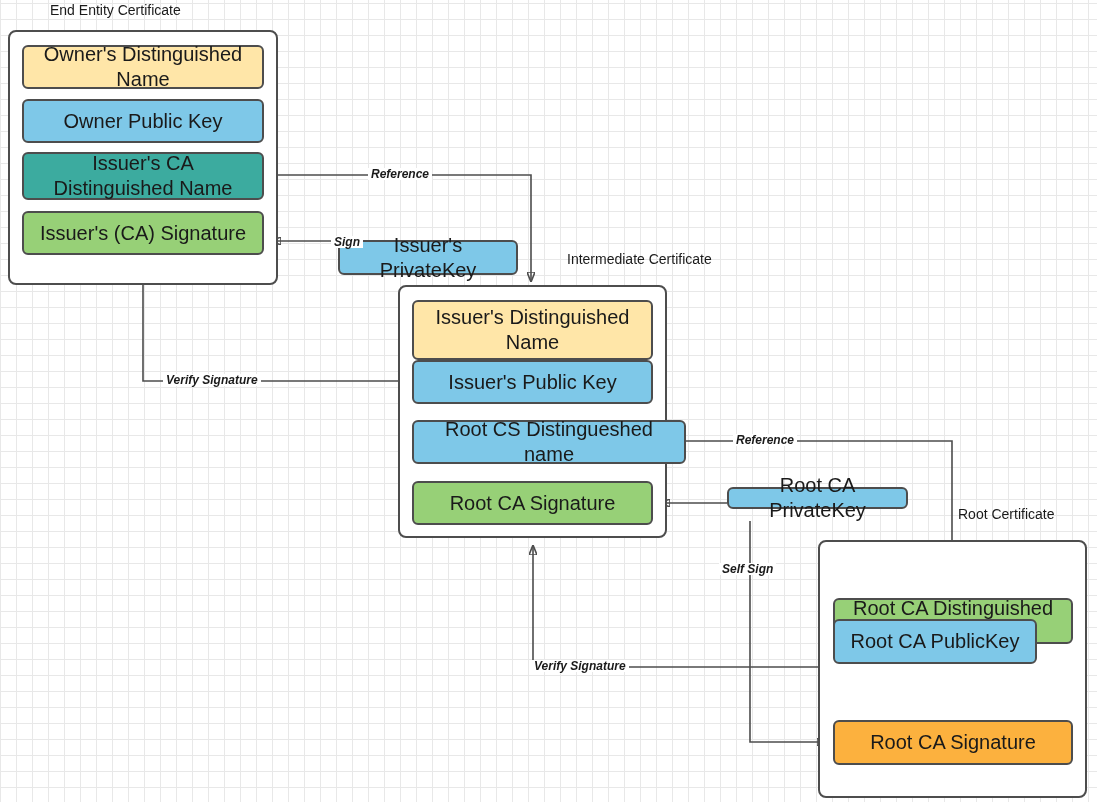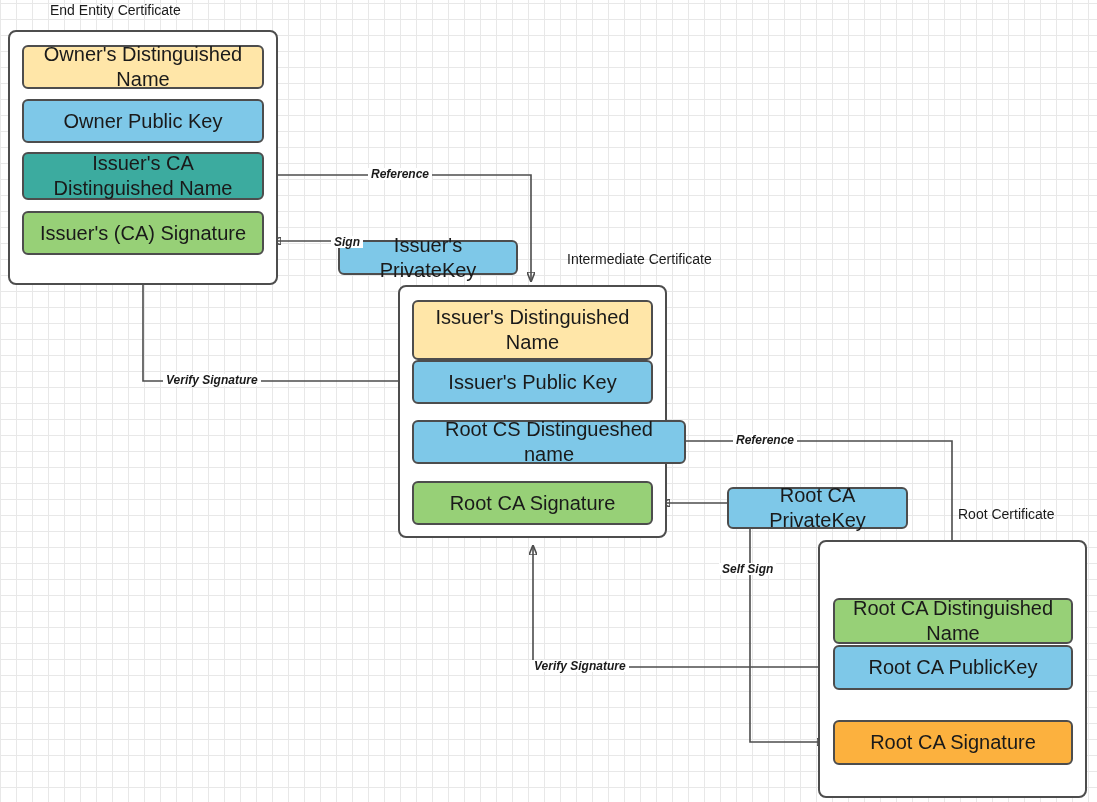--- a/index.html
+++ b/index.html
@@ -109,26 +109,26 @@
 
   <div class="box" style="left:338px; top:240px; width:180px; height:35px; background:#7ec8e8;">Issuer's PrivateKey</div>
 
   <div class="container" style="left:398px; top:285px; width:269px; height:253px;"></div>
 
   <div class="box" style="left:412px; top:300px; width:241px; height:60px; background:#ffe6a8;">Issuer's Distinguished Name</div>
   <div class="box" style="left:412px; top:360px; width:241px; height:44px; background:#7ec8e8;">Issuer's Public  Key</div>
   <div class="box" style="left:412px; top:420px; width:274px; height:44px; background:#7ec8e8;">Root CS Distingueshed name</div>
   <div class="box" style="left:412px; top:481px; width:241px; height:44px; background:#97d077;">Root CA Signature</div>
 
-  <div class="box" style="left:727px; top:487px; width:181px; height:42px; background:#7ec8e8;">Root CA PrivateKey</div>
+  <div class="box" style="left:727px; top:487px; width:181px; height:22px; background:#7ec8e8;">Root CA PrivateKey</div>
 
   <div class="container" style="left:818px; top:540px; width:269px; height:258px;"></div>
 
   <div class="box" style="left:833px; top:598px; width:240px; height:46px; background:#97d077;">Root CA Distinguished Name</div>
-  <div class="box" style="left:833px; top:645px; width:240px; height:45px; background:#7ec8e8;">Root CA PublicKey</div>
+  <div class="box" style="left:833px; top:619px; width:204px; height:45px; background:#7ec8e8;">Root CA PublicKey</div>
   <div class="box" style="left:833px; top:720px; width:240px; height:45px; background:#fcb13e;">Root CA Signature</div>
 
   <div class="edge-label" style="left:368px; top:168px;">Reference</div>
   <div class="edge-label" style="left:285px; top:236px;margin-left:46px;">Sign</div>
   <div class="edge-label" style="left:163px; top:374px;">Verify Signature</div>
   <div class="edge-label" style="left:733px; top:434px;">Reference</div>
   <div class="edge-label" style="left:719px; top:563px;">Self Sign</div>
   <div class="edge-label" style="left:531px; top:660px;">Verify Signature</div>
 
 </div>

